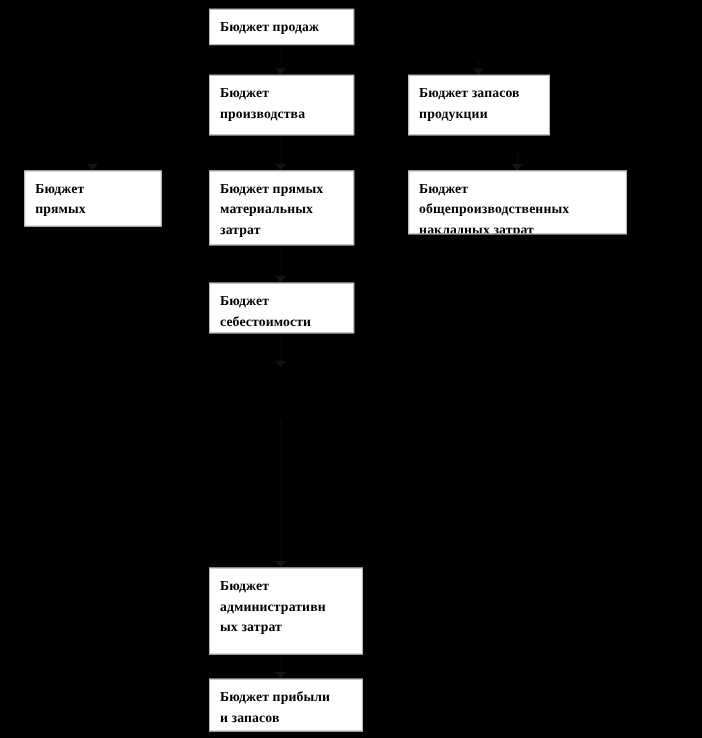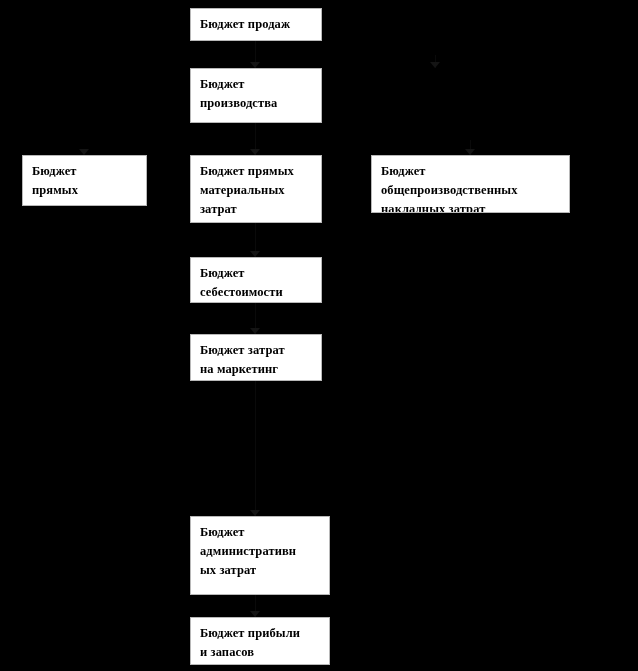--- a/index.html
+++ b/index.html
@@ -61,30 +61,30 @@
     <div class="arrowhead" style="left: 250px; top: 149px;"></div>
     <div class="arrowhead" style="left: 465px; top: 149px;"></div>
     <div class="arrowhead" style="left: 79px; top: 149px;"></div>
     <div class="arrowhead" style="left: 250px; top: 251px;"></div>
     <div class="arrowhead" style="left: 250px; top: 328px;"></div>
     <div class="arrowhead" style="left: 250px; top: 510px;"></div>
     <div class="arrowhead" style="left: 250px; top: 611px;"></div>
     <div class="node" style="left: 190px; top: 8px; width: 132px; height: 33px; background: rgb(255, 255, 255); color: rgb(0, 0, 0); border-color: rgb(184, 184, 184);">Бюджет продаж</div>
     <div class="node" style="left: 190px; top: 68px; width: 132px; height: 55px; background: rgb(255, 255, 255); color: rgb(0, 0, 0); border-color: rgb(184, 184, 184);">Бюджет
 производства</div>
+    <div class="node" style="left: 371px; top: 68px; width: 129px; height: 55px; background: rgb(255, 255, 255); color: rgb(0, 0, 0); border-color: rgb(184, 184, 184);">Бюджет запасов
+продукции</div>
     <div class="node" style="left: 22px; top: 155px; width: 125px; height: 51px; background: rgb(255, 255, 255); color: rgb(0, 0, 0); border-color: rgb(184, 184, 184);">Бюджет
 прямых</div>
     <div class="node" style="left: 190px; top: 155px; width: 132px; height: 68px; background: rgb(255, 255, 255); color: rgb(0, 0, 0); border-color: rgb(184, 184, 184);">Бюджет прямых
 материальных
 затрат</div>
     <div class="node" style="left: 371px; top: 155px; width: 199px; height: 58px; background: rgb(255, 255, 255); color: rgb(0, 0, 0); border-color: rgb(184, 184, 184);">Бюджет
 общепроизводственных
 накладных затрат</div>
     <div class="node" style="left: 190px; top: 257px; width: 132px; height: 46px; background: rgb(255, 255, 255); color: rgb(0, 0, 0); border-color: rgb(184, 184, 184);">Бюджет
 себестоимости</div>
-    <div class="node" style="left: 190px; top: 334px; width: 132px; height: 47px; background: rgb(255, 255, 255); color: rgb(0, 0, 0); border-color: rgb(184, 184, 184);">Бюджет затрат
-на маркетинг</div>
     <div class="node" style="left: 190px; top: 516px; width: 140px; height: 79px; background: rgb(255, 255, 255); color: rgb(0, 0, 0); border-color: rgb(184, 184, 184);">Бюджет
 административн
 ых затрат</div>
     <div class="node" style="left: 190px; top: 617px; width: 140px; height: 48px; background: rgb(255, 255, 255); color: rgb(0, 0, 0); border-color: rgb(184, 184, 184);">Бюджет прибыли
 и запасов</div>
   </div>
 
 </body></html>

